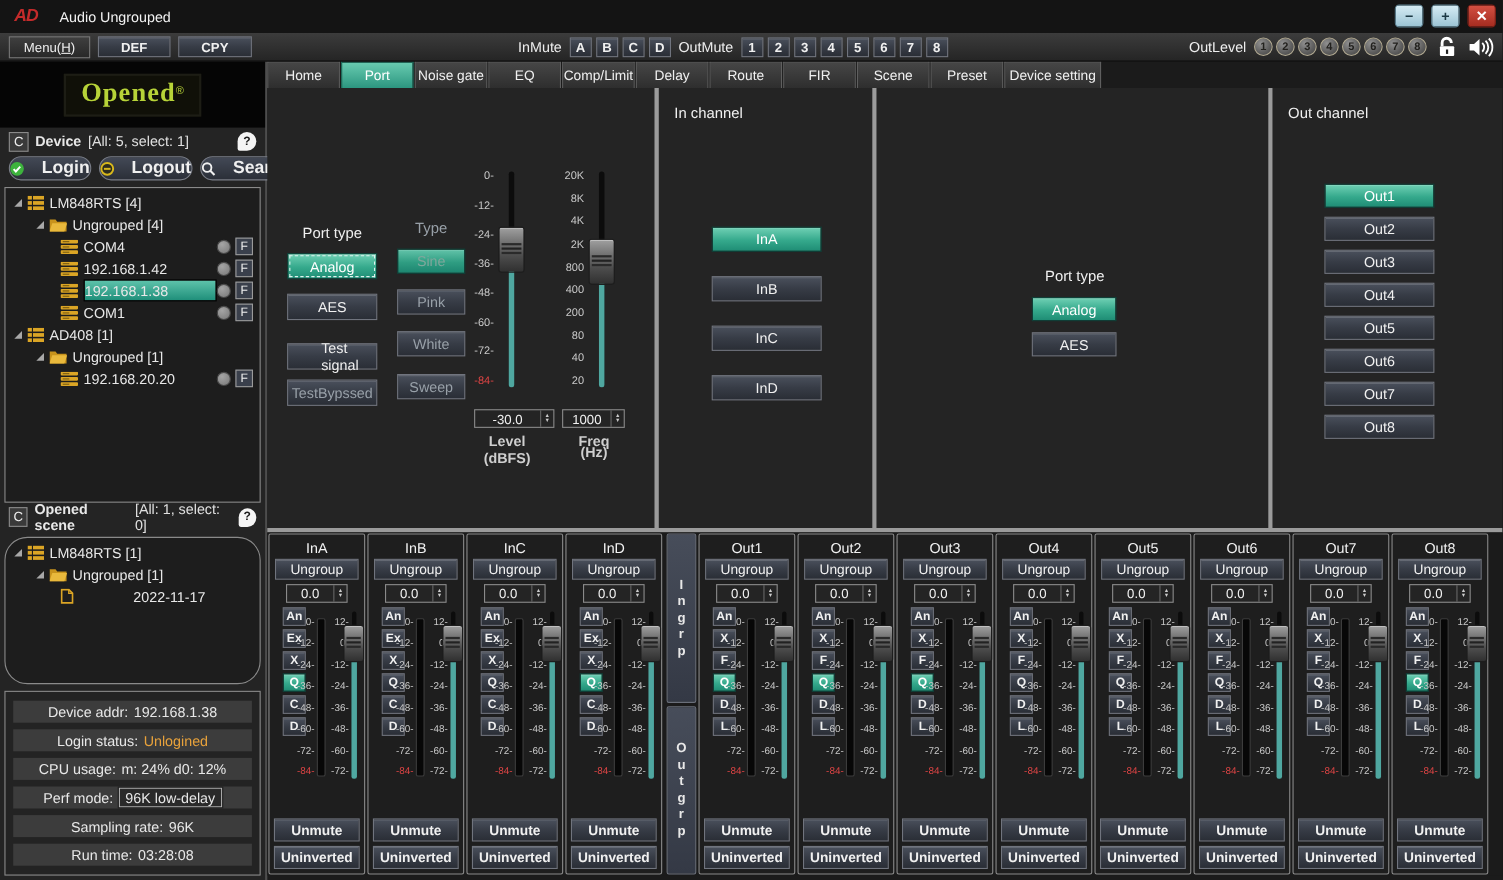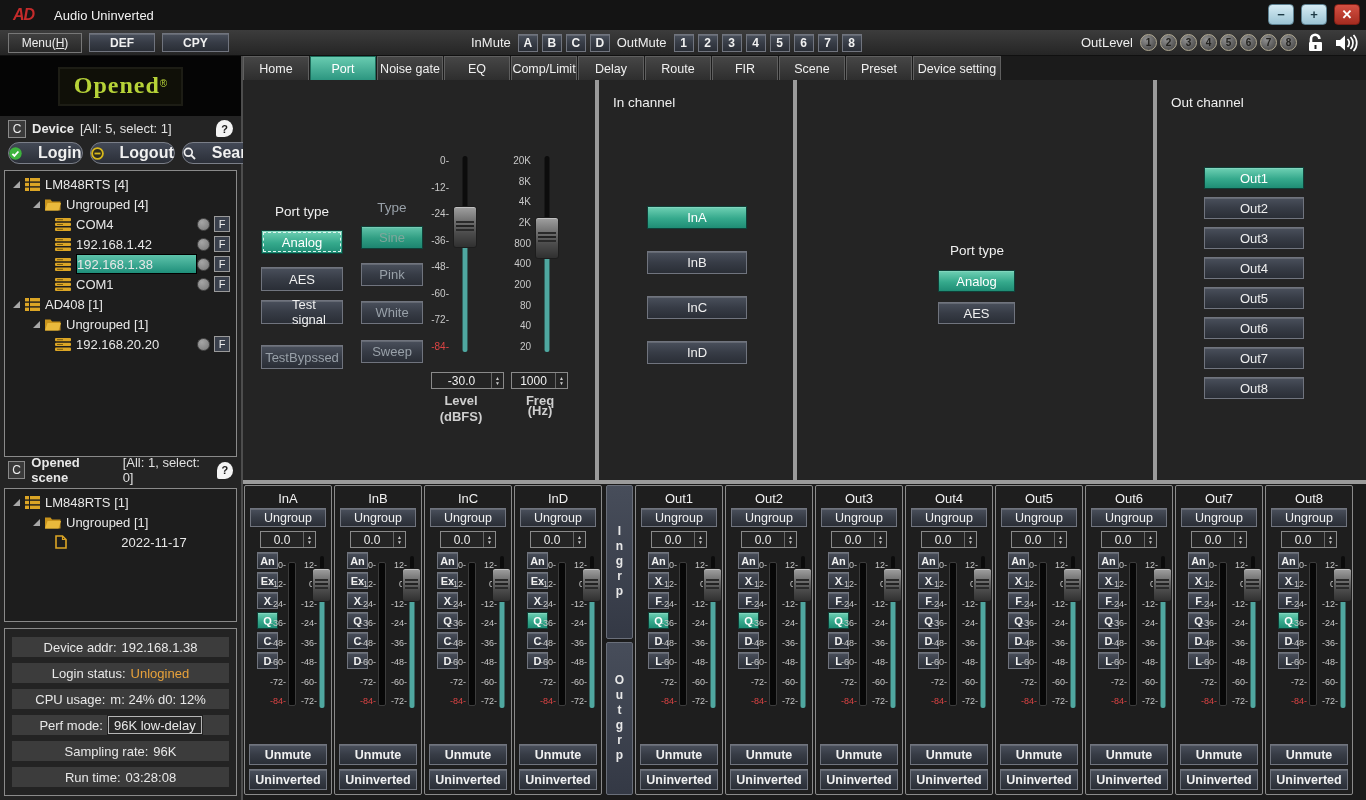--- a/index.html
+++ b/index.html
@@ -53,21 +53,21 @@
   .sec-title { font-weight:bold; font-size:13px; }
   .sec-info { font-size:13px; color:#e0e0e0; }
   .help { margin-left:auto; width:17px; height:17px; border-radius:50% 50% 50% 2px; background:#f4f4f4; color:#1a1a1a;
           font-weight:bold; font-size:11px; display:flex; align-items:center; justify-content:center; }
   .action-row { display:flex; gap:7px; padding:1px 8px 6px; }
   .pill { flex:1; height:22px; border-radius:11px; background:linear-gradient(#434956,#2b2f38);
           border:1px solid #7a7e88; color:#f0f0f0; font-size:16px; font-weight:bold;
           display:flex; align-items:center; justify-content:center; gap:16px; }
   .tree-box { margin:0 4px; border:1px solid #8a8a8a; background:#1d1d1d; padding-top:3px; }
   #device-tree { height:296px; }
-  #scene-tree { height:138px; margin-top:5px; }
+  #scene-tree { height:138px; margin-top:5px;border-radius:21px; }
   .tree-row { height:20px; display:flex; align-items:center; font-size:13px; position:relative; }
   .tri { width:0; height:0; border-bottom:7px solid #a8a8a8; border-left:7px solid transparent; margin-right:5px; }
   .t-icon { display:flex; align-items:center; margin-right:5px; }
   .tree-label { white-space:nowrap; }
   .tree-row.dev .tree-label { flex:1; text-align:left; }
   .tree-row.sel .sel-wrap { background:linear-gradient(#5ec3ab,#1f8f7a); border:1px solid #000; }
   .sel-wrap { display:flex; align-items:center; flex:1; height:20px; }
   .dev-circle { width:13px; height:13px; border-radius:50%; background:radial-gradient(circle at 35% 30%,#a5a5a5,#787878); border:1px solid #4a4a4a; }
   .f-btn { width:16px; height:16px; margin:0 6px 0 4px; background:#3a404c; border:1px solid #9a9a9a; font-size:11px;
            color:#eee; display:flex; align-items:center; justify-content:center; }
@@ -143,21 +143,21 @@
              background:linear-gradient(#474d5a,#343945); border:1px solid #6a6f7a; border-radius:2px;
              color:#e8e8e8; font-size:12px; font-weight:bold; }
   .grp-btn span { line-height:13px; }
   svg { display:block; }
 </style>
 </head>
 <body>
 
 <div class="titlebar">
   <span class="app-logo">AD</span>
-  <span class="app-title">Audio Uninverted</span>
+  <span class="app-title">Audio Ungrouped</span>
   <div class="win-btns">
     <div class="win-btn blue">−</div>
     <div class="win-btn blue">+</div>
     <div class="win-btn red">✕</div>
   </div>
 </div>
 
 <div class="menubar">
   <div class="menu-btn">
     <span>Menu(</span>
@@ -494,21 +494,21 @@
         <div class="tab wide">Device setting</div>
       </div>
 
     <div class="panels">
 
       <div class="panel p1">
         <div class="panel-title abs" style="left:18px;top:124px;width:82px;text-align:center">Port type</div>
         <div id="port-type-btns">
             <div class="btn3d pbtn abs teal focused" style="left: 18px; top: 150px; width: 82px;">Analog</div>
             <div class="btn3d pbtn abs" style="left: 18px; top: 187px; width: 82px;">AES</div>
-            <div class="btn3d pbtn abs" style="left: 18px; top: 220px; width: 82px; padding-left: 30px;">Test signal</div>
+            <div class="btn3d pbtn abs" style="left: 18px; top: 232px; width: 82px; padding-left: 30px;">Test signal</div>
             <div class="btn3d pbtn abs dis" style="left: 18px; top: 265px; width: 82px;">TestBypssed</div>
           </div>
         <div class="panel-title abs dim-label" style="left:118px;top:120px;width:62px;text-align:center">Type</div>
         <div id="signal-type-btns">
             <div class="btn3d pbtn abs teal-dis" style="left: 118px; top: 146px; width: 62px; height: 23px;">Sine</div>
             <div class="btn3d pbtn abs dis" style="left: 118px; top: 183px; width: 62px; height: 23px;">Pink</div>
             <div class="btn3d pbtn abs dis" style="left: 118px; top: 221px; width: 62px; height: 23px;">White</div>
             <div class="btn3d pbtn abs dis" style="left: 118px; top: 260px; width: 62px; height: 23px;">Sweep</div>
           </div>
 

